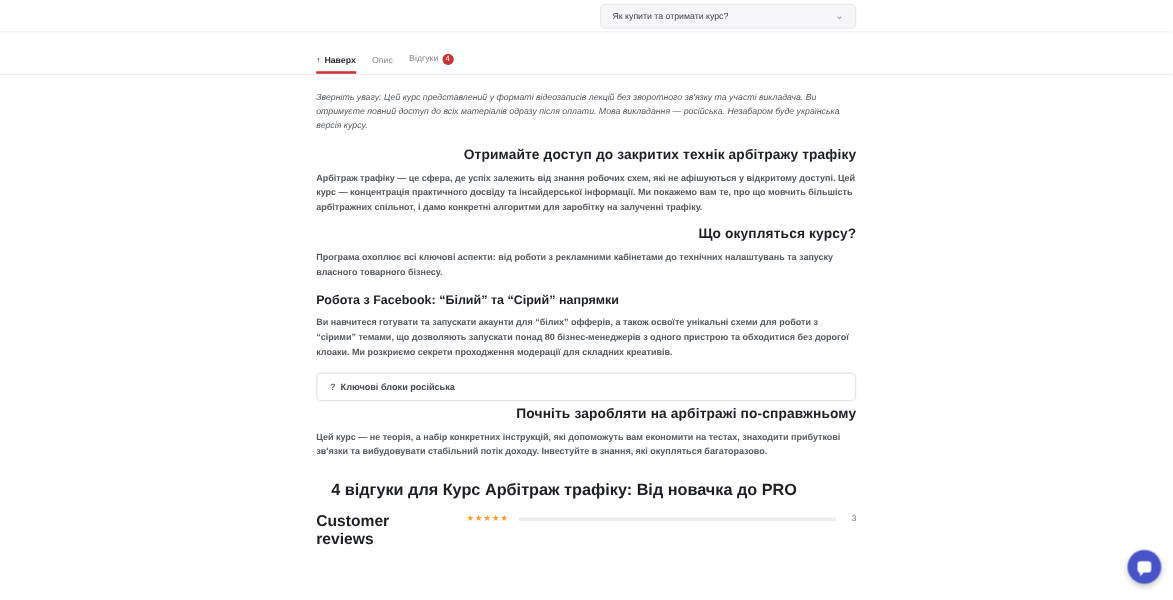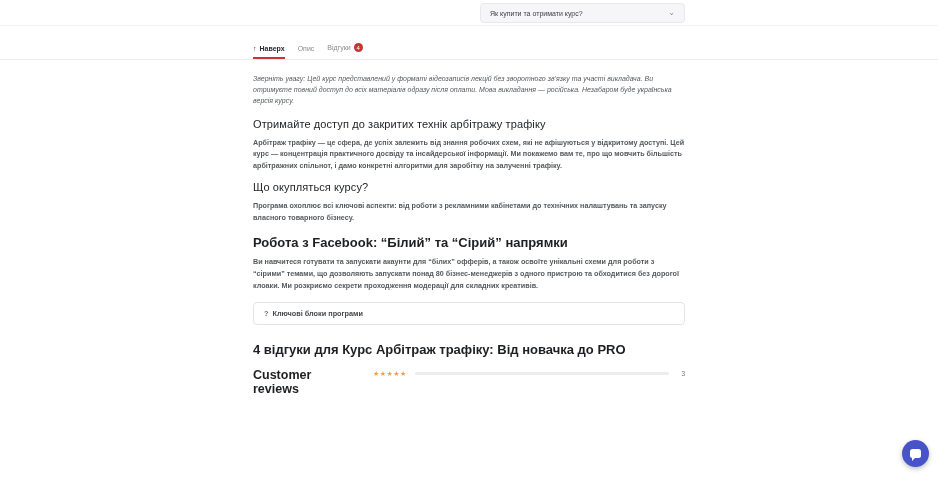--- a/index.html
+++ b/index.html
@@ -21,29 +21,29 @@
   .tab { font-size:7px; color:#8b8b92; padding-bottom:7px; cursor:pointer;
     display:flex; align-items:center; gap:3px; }
   .tab.active { color:#2b2b30; font-weight:bold; border-bottom:2px solid #c63434; padding-bottom:5px; }
   .tab .arrow { font-size:7px; }
   .badge { background:#c63434; color:#fff; width:9px; height:9px; border-radius:50%;
     font-size:6px; display:inline-flex; align-items:center; justify-content:center; }
 
   
   .main { padding-top:13px; }
   .disclaimer { font-style:italic; font-size:7px; line-height:1.6; color:#55595e; margin-bottom:11px; }
-  h2 { font-size:11px; font-weight:normal; color:#1d1f22; margin:2px 0 7px; letter-spacing:.1px; }
-  h3 { font-size:13px; font-weight:bold; color:#1d1f22; margin:11px 0 6px; }
+  h2 { font-size:11px; font-weight:bold; color:#1d1f22; margin:2px 0 7px; letter-spacing:.1px;text-align:right; }
+  h3 { font-size:10px; font-weight:bold; color:#1d1f22; margin:11px 0 6px; }
   p.body { font-size:7.2px; line-height:1.65; color:#55595e; margin-bottom:9px;font-weight:bold; }
   .accordion { border:1px solid #e4e4e6; border-radius:4px; padding:6px 10px; margin:10px 0 4px;
     font-size:7.3px; font-weight:bold; color:#44474b; cursor:pointer; display:flex; gap:4px; align-items:center; }
   .accordion .q { color:#6b6e72; font-weight:bold; }
 
   
-  .reviews-heading { font-size:13px; font-weight:bold; color:#1d1f22; margin:17px 0 11px; }
+  .reviews-heading { font-size:13px; font-weight:bold; color:#1d1f22; margin:17px 12px 11px; }
   .summary { display:flex; gap:14px; }
   .summary-left { width:106px; flex:none; }
   .cr-title { font-size:12.5px; font-weight:bold; color:#1d1f22; }
   .dist { flex:1; padding-top:2px; }
   .dist-row { display:flex; align-items:center; gap:8px; margin-bottom:3.5px; }
   .row-stars { font-size:7px; letter-spacing:.5px; line-height:1; width:34px; flex:none; }
   .row-stars .on { color:#efa233; } .row-stars .off { color:#dcdcdc; }
   .bar { flex:1; height:3px; background:#ededee; border-radius:2px; overflow:hidden; }
   .bar-fill { height:100%; background:#efa233; border-radius:2px; }
   .row-count { width:8px; font-size:6.5px; color:#6f7276; text-align:right; flex:none; }
@@ -93,23 +93,25 @@
 
   <h2>Що окупляться курсу?</h2>
   <p class="body">Програма охоплює всі ключові аспекти: від роботи з рекламними кабінетами до технічних налаштувань та запуску власного товарного бізнесу.</p>
 
   <h3>Робота з Facebook: “Білий” та “Сірий” напрямки</h3>
   <p class="body">Ви навчитеся готувати та запускати акаунти для “білих” офферів, а також освоїте унікальні схеми для роботи з “сірими” темами, що дозволяють запускати понад 80 бізнес-менеджерів з одного пристрою та обходитися без дорогої клоаки. Ми розкриємо секрети проходження модерації для складних креативів.</p>
 
 
   <div class="accordion">
     <span class="q">?</span>
-    <span>Ключові блоки програми</span>
+    <span>Ключові блоки російська</span>
   </div>
 
+  <h2>Почніть заробляти на арбітражі по-справжньому</h2>
+  <p class="body">Цей курс — не теорія, а набір конкретних інструкцій, які допоможуть вам економити на тестах, знаходити прибуткові зв'язки та вибудовувати стабільний потік доходу. Інвестуйте в знання, які окупляться багаторазово.</p>
 
   <div class="reviews-heading">4 відгуки для Курс Арбітраж трафіку: Від новачка до PRO</div>
 
   <div class="summary">
     <div class="summary-left">
       <div class="cr-title">Customer reviews</div>
 
     </div>
 
     <div class="dist">

